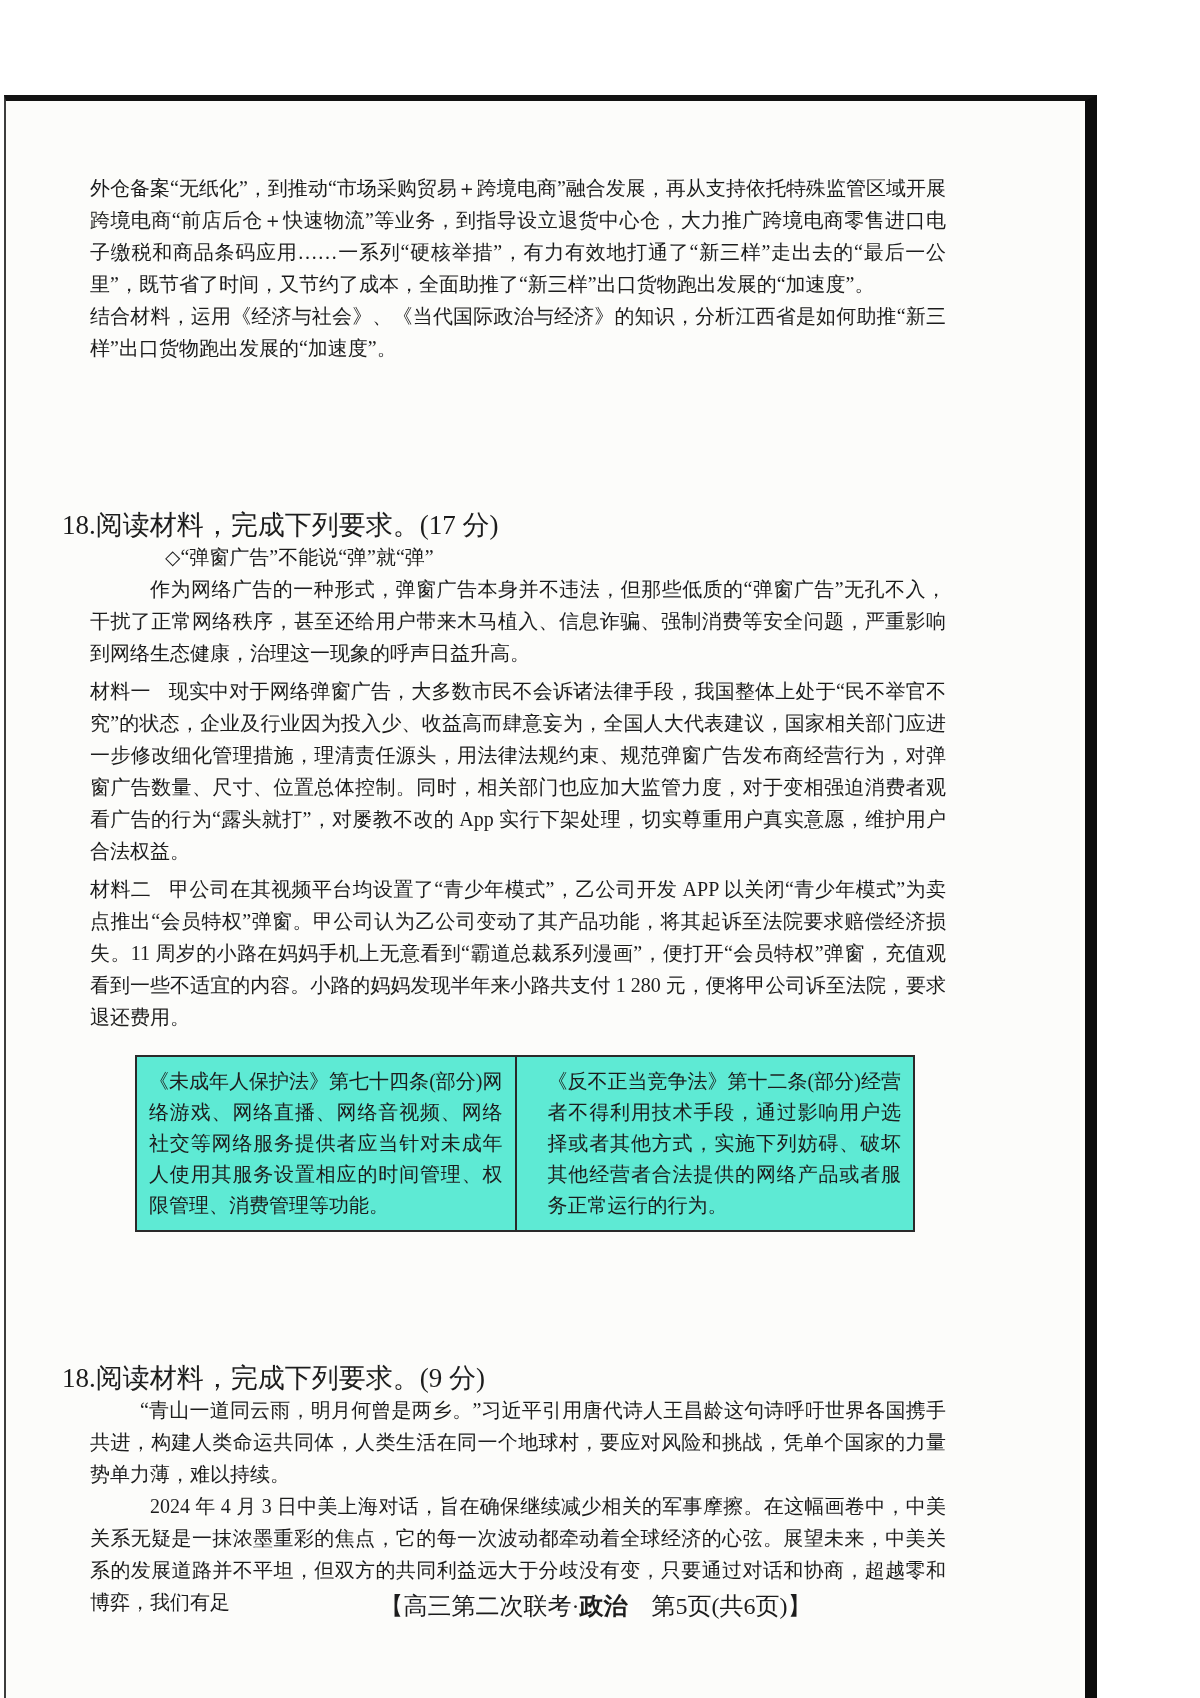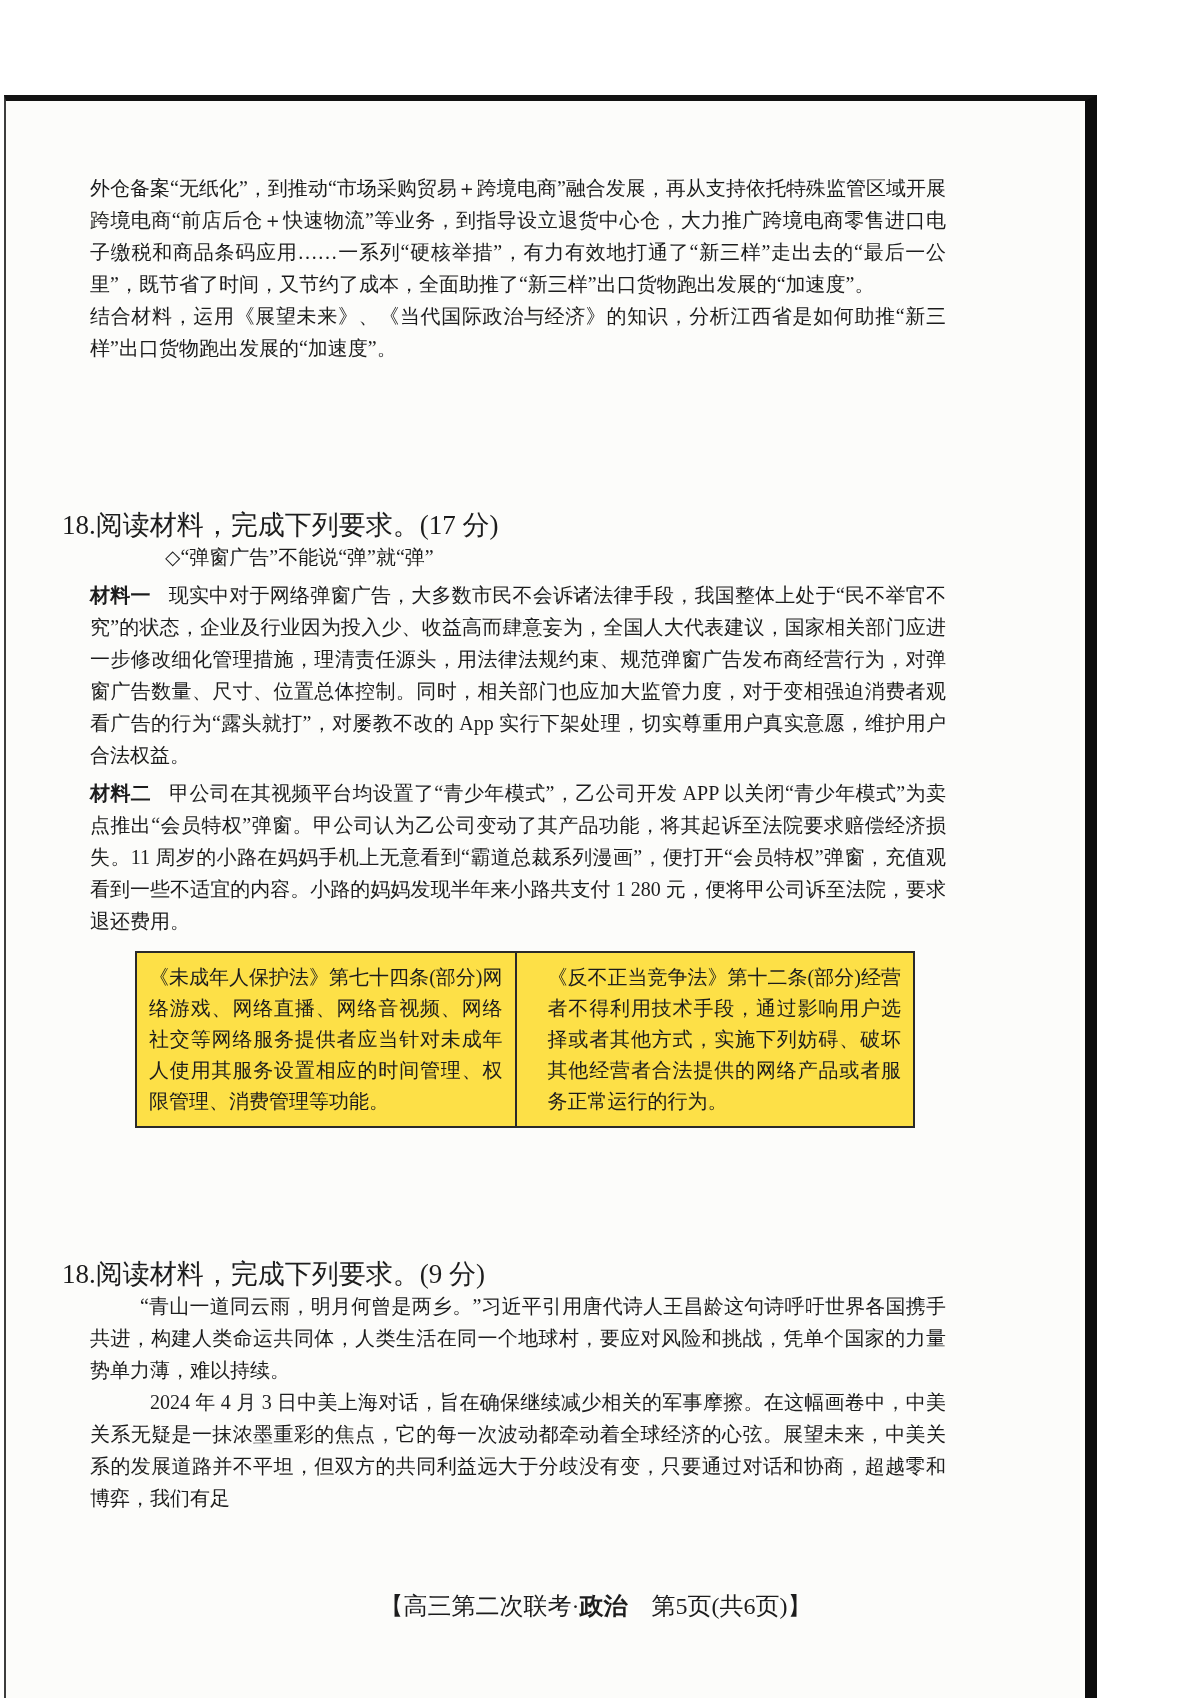--- a/index.html
+++ b/index.html
@@ -25,50 +25,51 @@
   }
   .content p{margin:0;}
   section{display:block;}
   .q18{margin-top:145px;}
   .q19{margin-top:130px;}
   .q-heading{margin:0 0 0 -28px;font-size:27px;font-weight:normal;line-height:32px;}
   .subtitle{text-indent:3.75em;}
   .indent3{text-indent:3em;}
   .indent2-5{text-indent:2.5em;}
   .mat{margin-top:6px !important;}
-  .mat-label{font-weight:bold;margin-right:0.9em;}
+  .mat-label{font-weight:normal;margin-right:0.9em;}
   .law-box{
-    display:flex;width:780px;margin:14px 0 0 45px;
-    border:2px solid #2a2a2a;box-sizing:border-box;background:#fde047;
+    display:flex;width:780px;margin:22px 0 0 45px;
+    border:2px solid #2a2a2a;box-sizing:border-box;background:#5eead4;
   }
   .law-cell{flex:1;padding:9px 12px;line-height:31px;text-align:justify;}
   .law-cell.right{border-left:2px solid #2a2a2a;padding-left:31px;}
   .questions{margin-top:14px;}
   .footer{
     position:absolute;left:0;top:1489px;width:100%;
     box-sizing:border-box;padding-left:100px;
     text-align:center;font-size:24px;white-space:nowrap;
   }
   .footer-bold{font-weight:bold;}
 </style>
 </head>
 <body>
 
 <div class="page">
   <div class="sheet">
     <div class="content">
 
       <section class="q17">
         <p class="para">外仓备案“无纸化”，到推动“市场采购贸易＋跨境电商”融合发展，再从支持依托特殊监管区域开展跨境电商“前店后仓＋快速物流”等业务，到指导设立退货中心仓，大力推广跨境电商零售进口电子缴税和商品条码应用……一系列“硬核举措”，有力有效地打通了“新三样”走出去的“最后一公里”，既节省了时间，又节约了成本，全面助推了“新三样”出口货物跑出发展的“加速度”。</p>
-        <p class="para">结合材料，运用《展望未来》、《当代国际政治与经济》的知识，分析江西省是如何助推“新三样”出口货物跑出发展的“加速度”。</p>
+        <p class="para">结合材料，运用《经济与社会》、《当代国际政治与经济》的知识，分析江西省是如何助推“新三样”出口货物跑出发展的“加速度”。</p>
       </section>
 
       <section class="q18">
         <h2 class="q-heading">18.阅读材料，完成下列要求。(17 分)</h2>
         <p class="subtitle">◇“弹窗广告”不能说“弹”就“弹”</p>
+        <p class="para indent3">作为网络广告的一种形式，弹窗广告本身并不违法，但那些低质的“弹窗广告”无孔不入，干扰了正常网络秩序，甚至还给用户带来木马植入、信息诈骗、强制消费等安全问题，严重影响到网络生态健康，治理这一现象的呼声日益升高。</p>
         <p class="para mat"><span class="mat-label">材料一</span><span>现实中对于网络弹窗广告，大多数市民不会诉诸法律手段，我国整体上处于“民不举官不究”的状态，企业及行业因为投入少、收益高而肆意妄为，全国人大代表建议，国家相关部门应进一步修改细化管理措施，理清责任源头，用法律法规约束、规范弹窗广告发布商经营行为，对弹窗广告数量、尺寸、位置总体控制。同时，相关部门也应加大监管力度，对于变相强迫消费者观看广告的行为“露头就打”，对屡教不改的 App 实行下架处理，切实尊重用户真实意愿，维护用户合法权益。</span></p>
         <p class="para mat"><span class="mat-label">材料二</span><span>甲公司在其视频平台均设置了“青少年模式”，乙公司开发 APP 以关闭“青少年模式”为卖点推出“会员特权”弹窗。甲公司认为乙公司变动了其产品功能，将其起诉至法院要求赔偿经济损失。11 周岁的小路在妈妈手机上无意看到“霸道总裁系列漫画”，便打开“会员特权”弹窗，充值观看到一些不适宜的内容。小路的妈妈发现半年来小路共支付 1 280 元，便将甲公司诉至法院，要求退还费用。</span></p>
 
         <div class="law-box">
           <div class="law-cell">《未成年人保护法》第七十四条(部分)网络游戏、网络直播、网络音视频、网络社交等网络服务提供者应当针对未成年人使用其服务设置相应的时间管理、权限管理、消费管理等功能。</div>
           <div class="law-cell right">《反不正当竞争法》第十二条(部分)经营者不得利用技术手段，通过影响用户选择或者其他方式，实施下列妨碍、破坏其他经营者合法提供的网络产品或者服务正常运行的行为。</div>
         </div>
 
       </section>
 

